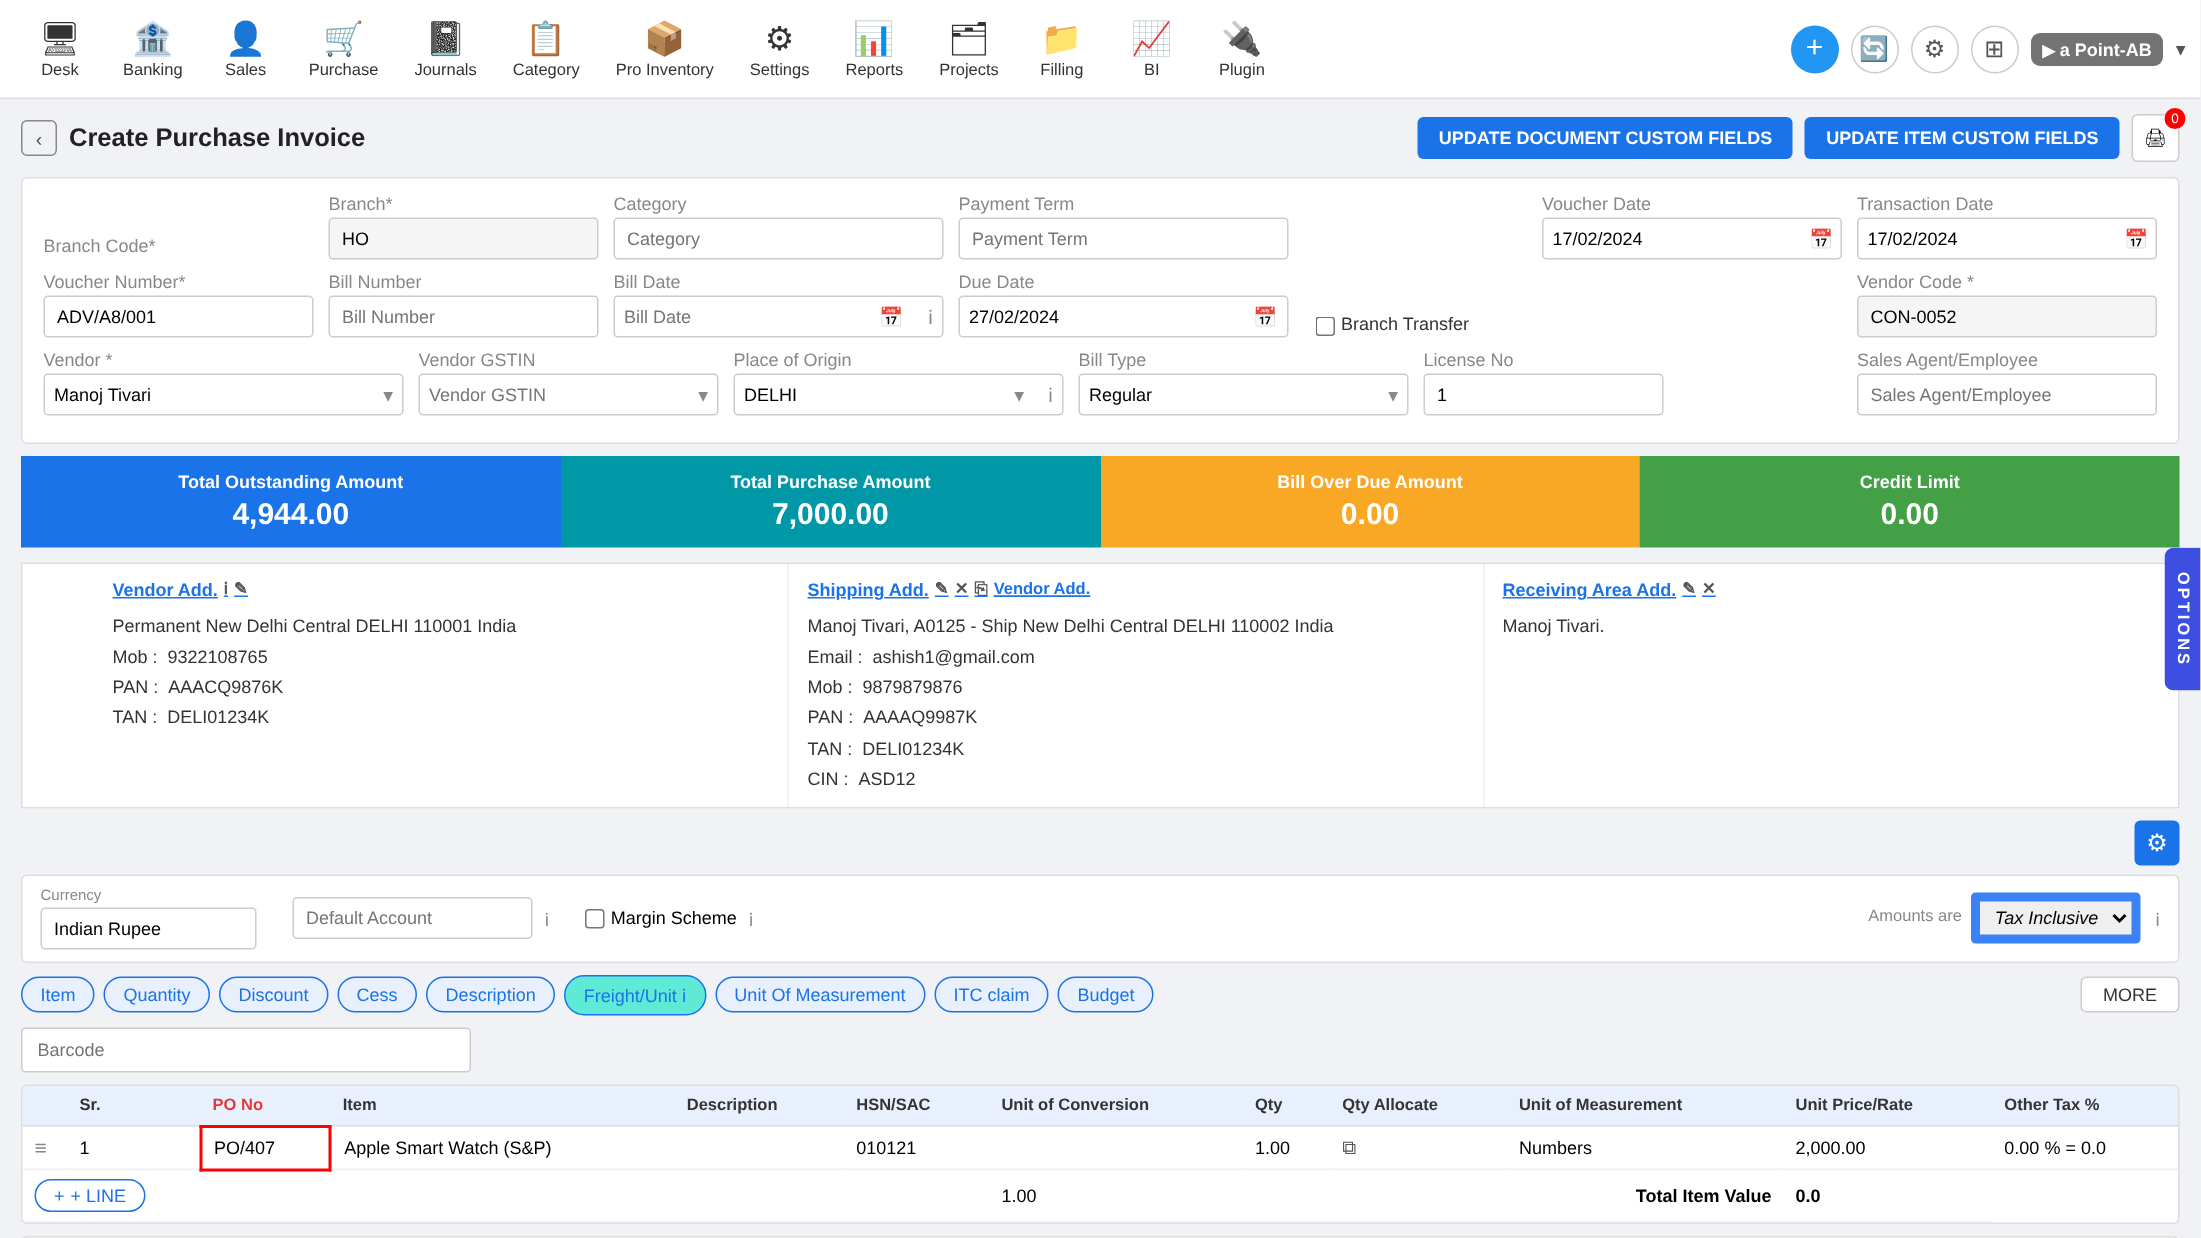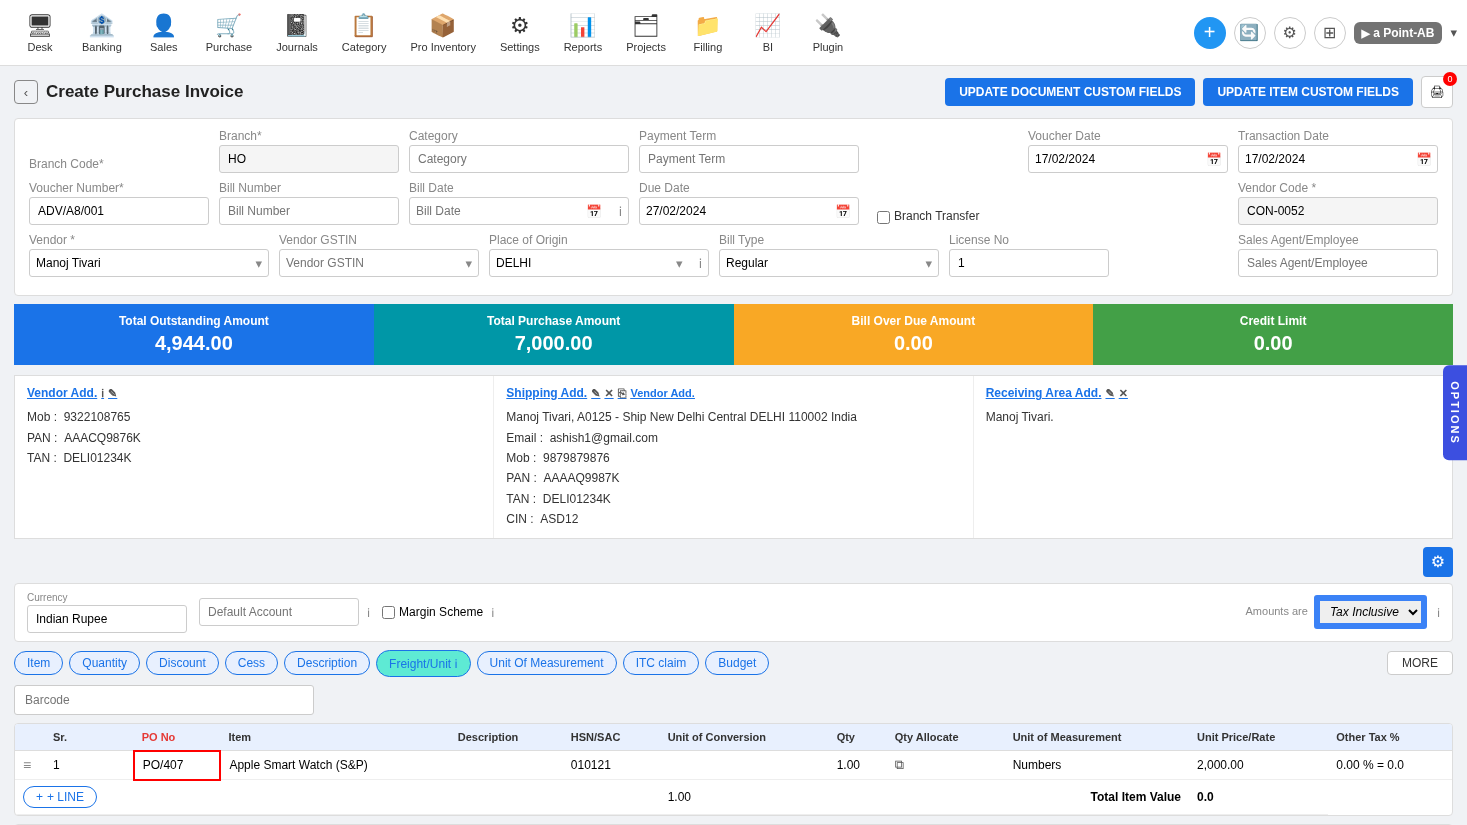--- a/index.html
+++ b/index.html
@@ -60,33 +60,33 @@
     .summary-cards { display: flex; gap: 0; margin-bottom: 10px; }
     .summary-card { flex: 1; padding: 10px 14px; text-align: center; color: white; }
     .summary-card.blue { background: #1a73e8; }
     .summary-card.teal { background: #0097a7; }
     .summary-card.amber { background: #f9a825; }
     .summary-card.green { background: #43a047; }
     .summary-card-title { font-size: 12px; font-weight: bold; margin-bottom: 4px; }
     .summary-card-value { font-size: 20px; font-weight: bold; }
 
     
-    .address-section { display: flex; gap: 0; margin-bottom: 8px; border: 1px solid #ddd; background: white; }
+    .address-section { display: flex; gap: 0; margin-bottom: 8px; border: 1px solid #ddd; background: white; padding-left: 48px; }
     .address-block { flex: 1; padding: 8px 12px; border-right: 1px solid #eee; font-size: 11px; color: #333; line-height: 1.6; }
     .address-block:last-child { border-right: none; }
     .address-title { font-size: 11px; color: #1a73e8; text-decoration: underline; cursor: pointer; margin-bottom: 4px; display: flex; align-items: center; gap: 4px; font-weight: bold; }
     .address-line { line-height: 1.7; }
     .addr-icon { font-size: 11px; cursor: pointer; color: #555; }
 
     
     .gear-section { display: flex; justify-content: flex-end; margin-bottom: 6px; }
     .gear-btn { background: #1a73e8; color: white; border: none; border-radius: 4px; width: 30px; height: 30px; cursor: pointer; font-size: 16px; display: flex; align-items: center; justify-content: center; }
 
     
-    .currency-row { display: flex; gap: 12px; margin-bottom: 8px; background: white; padding: 8px 12px; border: 1px solid #ddd; border-radius: 4px; }
+    .currency-row { display: flex; gap: 24px; margin-bottom: 8px; background: white; padding: 8px 12px; border: 1px solid #ddd; border-radius: 4px; }
     .amounts-select { border: 6px solid #3b82f6; border-radius: 3px; padding: 3px 6px; font-size: 12px; font-style: italic; }
     .checkbox-label { display: flex; align-items: center; gap: 4px; font-size: 12px; }
 
     
     .col-toggles { display: flex; gap: 6px; margin-bottom: 8px; align-items: center; flex-wrap: wrap; }
     .toggle-btn {
       border: 1px solid #1a73e8; border-radius: 16px; padding: 4px 12px;
       font-size: 12px; color: #1a73e8; background: #5eead4; cursor: pointer;
     }
     .toggle-btn.active { background: #e8f0fe; }
@@ -328,20 +328,21 @@
     </div>
   </div>
 
   <div class="address-section">
     <div class="address-block">
       <div class="address-title">
         <span>Vendor Add.</span>
         <span class="addr-icon">ℹ</span>
         <span class="addr-icon">✎</span>
       </div>
+      <div class="address-line">Permanent New Delhi Central DELHI 110001 India</div>
       <div class="address-line">Mob : &nbsp;<span>9322108765</span></div>
       <div class="address-line">PAN : &nbsp;<span>AAACQ9876K</span></div>
       <div class="address-line">TAN : &nbsp;<span>DELI01234K</span></div>
     </div>
     <div class="address-block">
       <div class="address-title">
         <span>Shipping Add.</span>
         <span class="addr-icon">✎</span>
         <span class="addr-icon">✕</span>
         <span class="addr-icon">⎘</span>
@@ -364,21 +365,21 @@
     </div>
   </div>
 
   <div class="gear-section">
     <button class="gear-btn">⚙</button>
   </div>
 
   <div class="currency-row">
     <div style="display:flex;flex-direction:column;">
       <label class="form-label">Currency</label>
-      <input class="form-input" value="Indian Rupee" style="width: 160px;">
+      <input class="form-input" value="Indian Rupee" style="width: 144px;">
     </div>
     <div style="display:flex;align-items:center;gap:4px;">
       <input class="form-input" placeholder="Default Account" style="width: 160px;">
       <span class="info-icon">ℹ</span>
     </div>
     <label class="checkbox-label">
       <input type="checkbox" style="">
       <span>Margin Scheme</span>
       <span class="info-icon">ℹ</span>
     </label>

